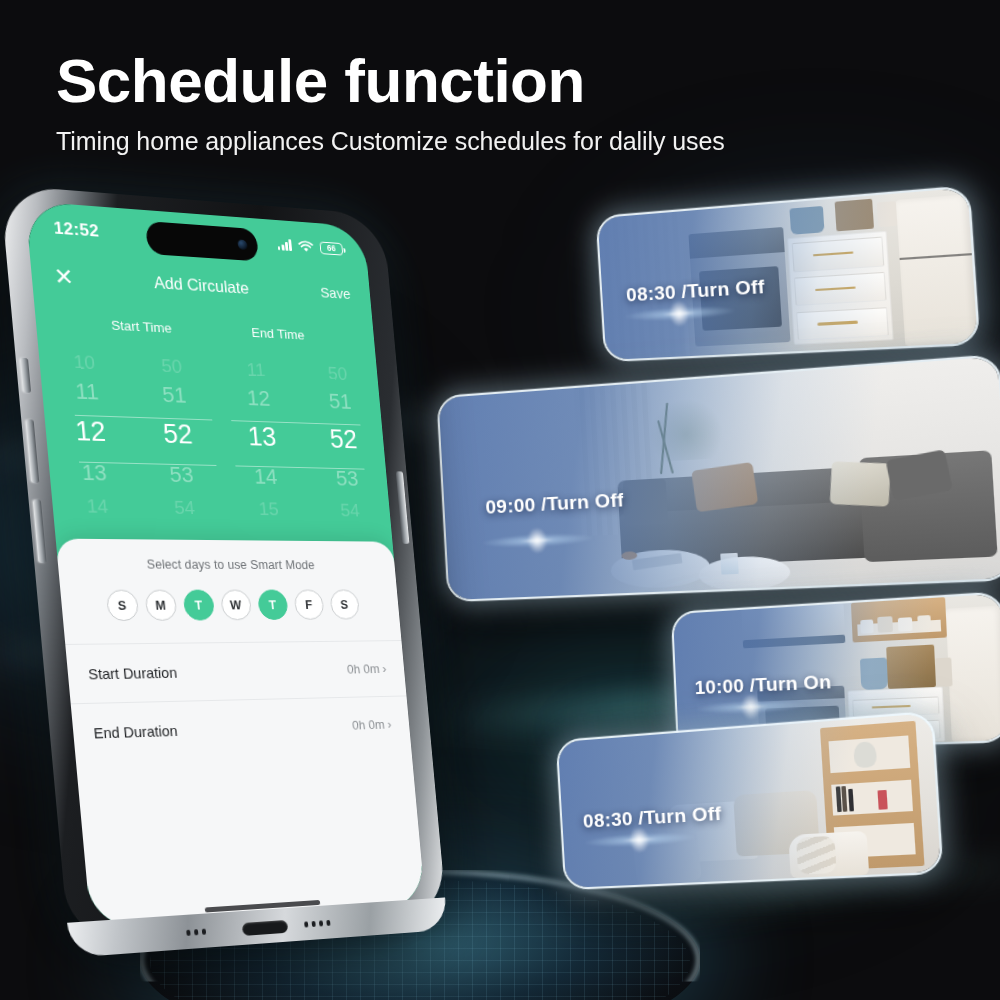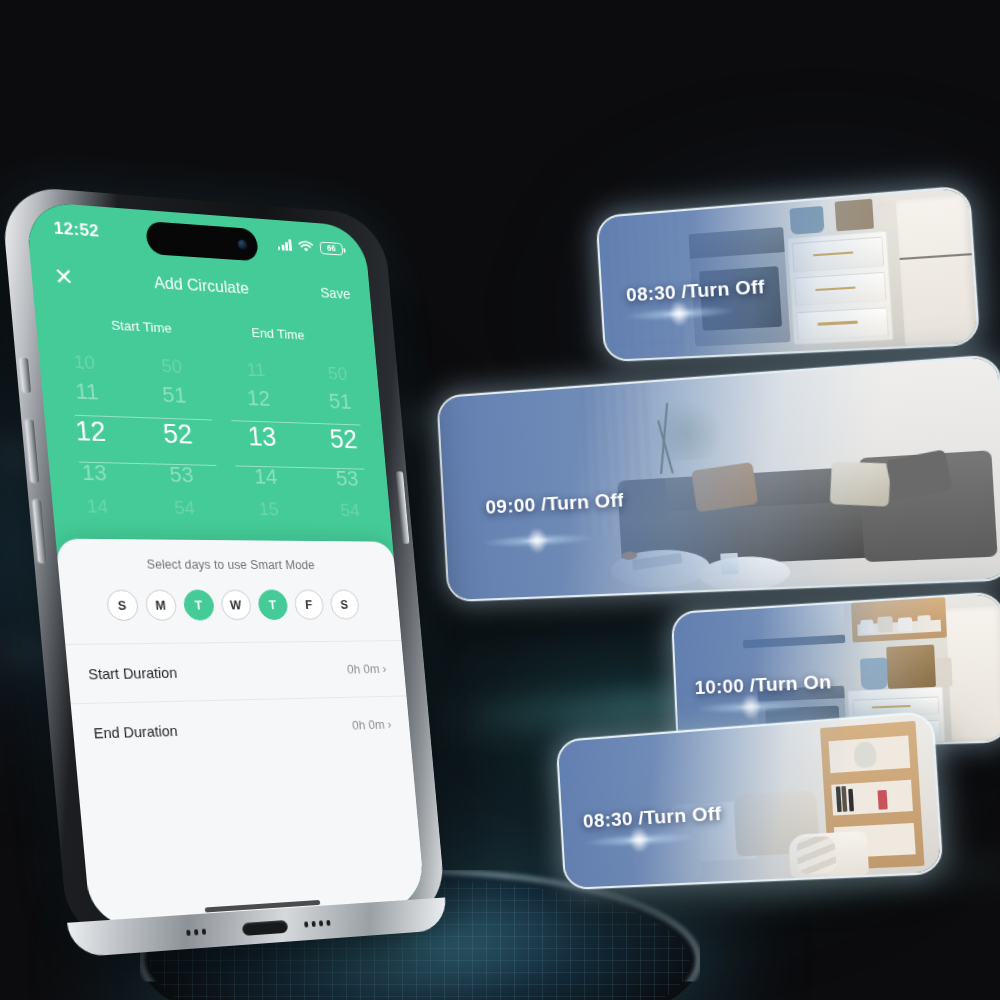--- a/index.html
+++ b/index.html
@@ -268,20 +268,22 @@
   <div class="streak" style="left:-30px;top:630px;width:470px;height:22px;background:linear-gradient(90deg,rgba(255,255,255,0),rgba(175,225,245,.40),rgba(255,255,255,0));transform:rotate(-4deg);"></div>
   <div class="streak" style="left:430px;top:690px;width:520px;height:26px;background:linear-gradient(90deg,rgba(255,255,255,0),rgba(120,215,215,.42),rgba(255,255,255,0));transform:rotate(-4deg);"></div>
   <div class="streak" style="left:520px;top:880px;width:520px;height:20px;background:linear-gradient(90deg,rgba(255,255,255,0),rgba(140,225,225,.35),rgba(255,255,255,0));transform:rotate(-6deg);"></div>
 
   <div id="stage-ellipse"></div>
   <div id="stage-grid"></div>
   <div id="stage-rim"></div>
 </div>
 
 <div id="header">
+  <div id="page-title">Schedule function</div>
+  <div id="page-subtitle">Timing home appliances Customize schedules for dalily uses</div>
 </div>
 
 <div id="phone-wrap">
   <div id="phone-body">
     <div class="side-btn" id="btn-silent"></div>
     <div class="side-btn" id="btn-volup"></div>
     <div class="side-btn" id="btn-voldn"></div>
     <div id="btn-power"></div>
 
     <div id="phone-screen">

